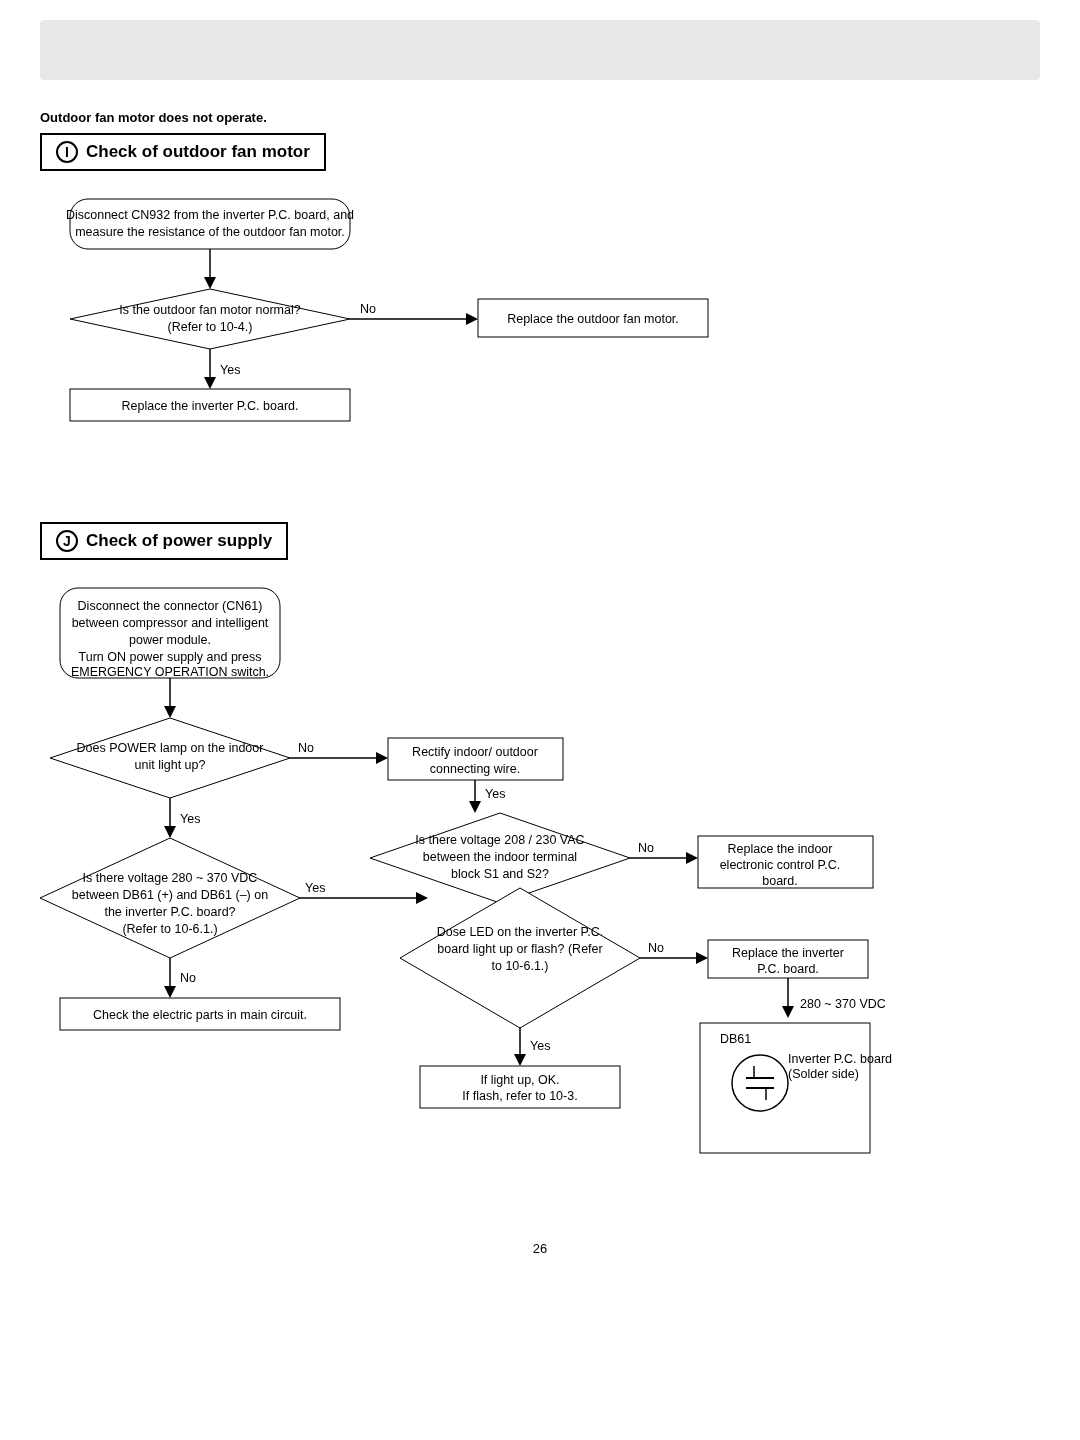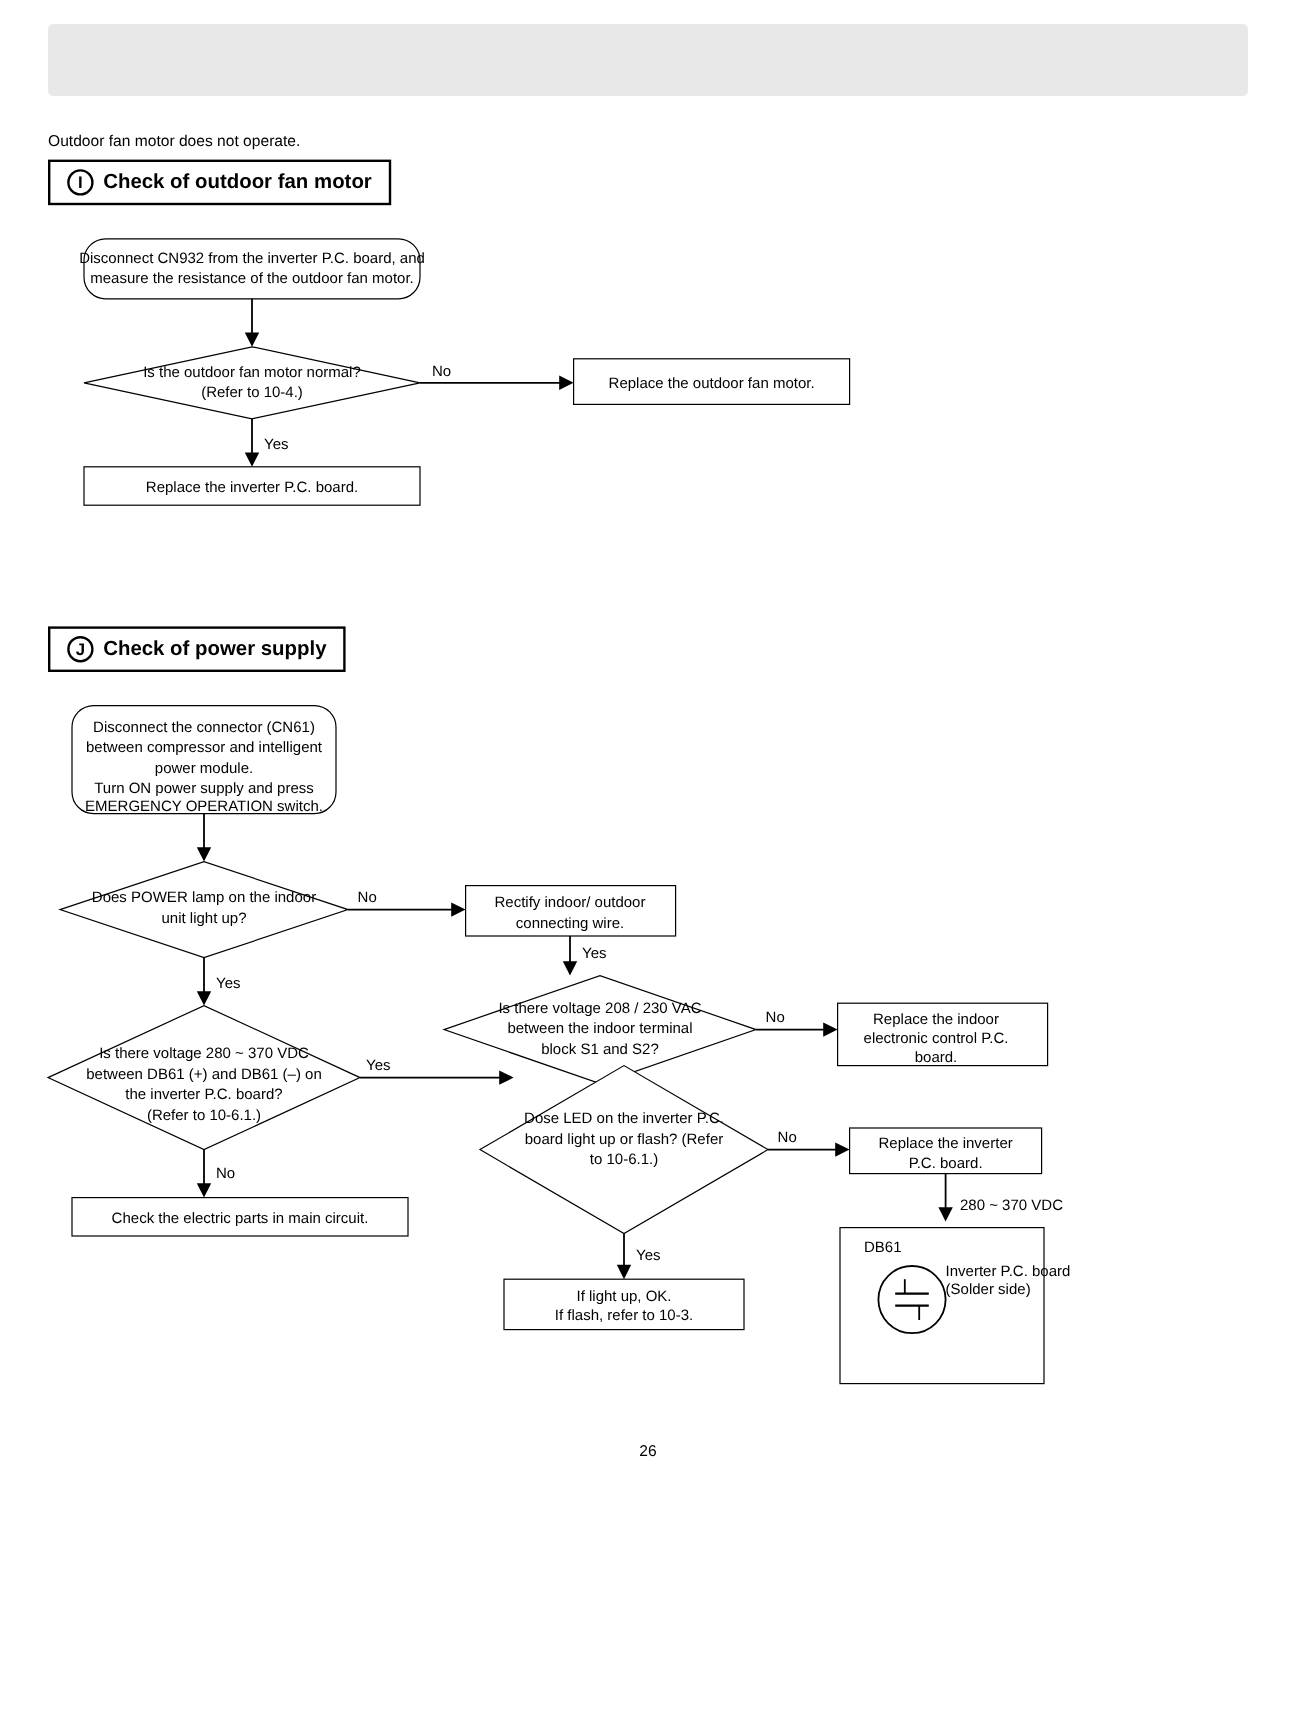--- a/index.html
+++ b/index.html
@@ -14,21 +14,21 @@
     }
 
     .page-header {
       background: #e8e8e8;
       height: 60px;
       margin-bottom: 30px;
       border-radius: 4px;
     }
 
     .section-label {
-      font-weight: normal;
+      font-weight: bold;
       font-size: 13px;
       margin-bottom: 8px;
     }
 
     .section-title {
       display: inline-flex;
       align-items: center;
       border: 2px solid #000;
       padding: 6px 14px;
       font-size: 17px;
@@ -50,20 +50,21 @@
     }
 
     
     .section-i {
       margin-bottom: 60px;
     }
 
     
     .page-number {
       text-align: center;
+      margin-top: 40px;
       font-size: 13px;
     }
 
     
     svg text {
       font-family: Arial, sans-serif;
       font-size: 12.5px;
     }
   </style>
 </head>

